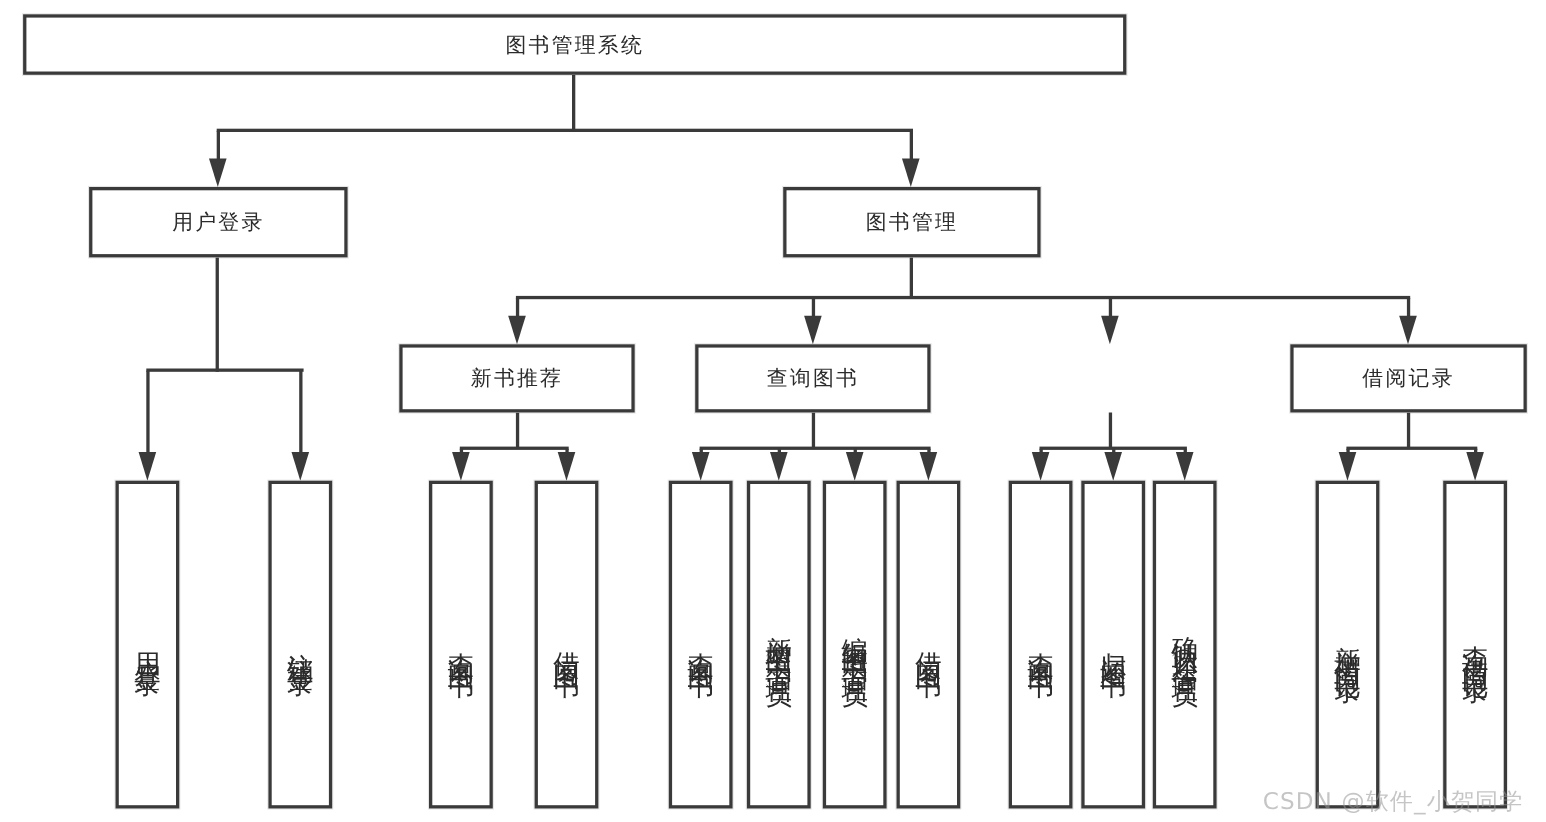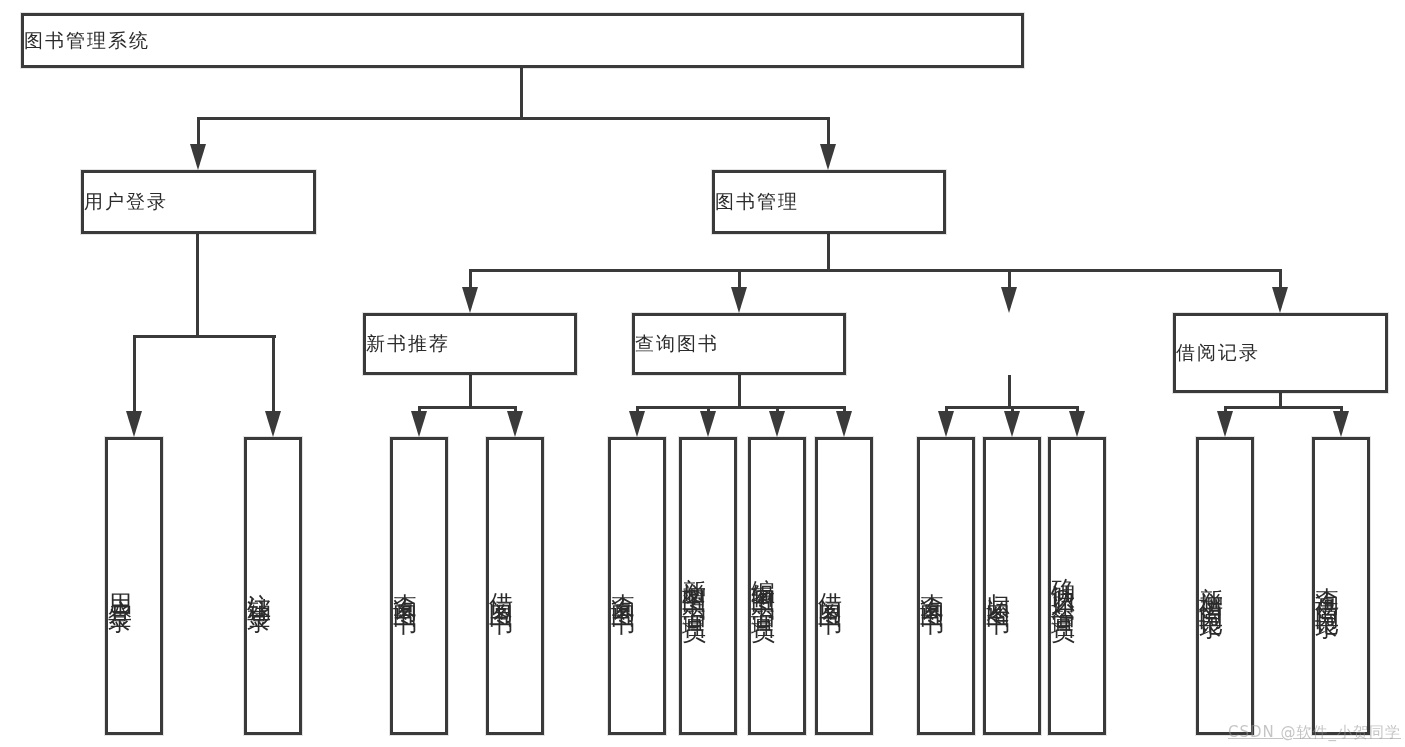--- a/index.html
+++ b/index.html
@@ -2,38 +2,38 @@
 <html><head>
 <meta charset="utf-8">
 <style>
   html,body { margin:0; padding:0; background:#ffffff; }
   .canvas {
     position:relative; width:1405px; height:747px; background:#ffffff;
     font-family:"DejaVu Sans","Liberation Sans",sans-serif; overflow:hidden;
   }
   .node {
     position:absolute; background:#ffffff; border:3px solid #3a3a3a;
-    box-sizing:border-box; display:flex; align-items:center; justify-content:flex-start;
+    box-sizing:border-box; display:flex; align-items:center; justify-content:center;
     color:#2b2b2b; box-shadow:0 0 0 1px rgba(0,0,0,0.10); z-index:2;
   }
   .hlabel { font-size:19px; letter-spacing:2px; white-space:nowrap; }
   .leaf { top:437px; height:298px; width:58px; }
   .leaf .vlabel {
     writing-mode:vertical-lr; text-orientation:mixed;
     font-size:24px; letter-spacing:6px; line-height:1; white-space:nowrap;
   }
   .line { position:absolute; background:#3a3a3a; z-index:1; }
   .arrow {
     position:absolute; width:0; height:0; z-index:1;
     border-left:8px solid transparent; border-right:8px solid transparent;
     border-top:26px solid #3a3a3a;
   }
   .watermark {
-    position:absolute; right:4px; bottom:5px; z-index:6;
-    color:rgba(150,150,150,0.55); font-size:15px; letter-spacing:1px; white-space:nowrap;text-decoration:underline;
+    position:absolute; right:20px; bottom:5px; z-index:6;
+    color:rgba(150,150,150,0.55); font-size:21px; letter-spacing:1px; white-space:nowrap;
   }
 </style>
 </head>
 <body>
 
 <div class="canvas">
 
   <div class="node" style="left:21px; top:13px; width:1003px; height:55px;">
     <span class="hlabel">图书管理系统</span>
   </div>
@@ -44,21 +44,21 @@
   <div class="node" style="left:712px; top:170px; width:234px; height:64px;">
     <span class="hlabel">图书管理</span>
   </div>
 
   <div class="node" style="left:363px; top:313px; width:214px; height:62px;">
     <span class="hlabel">新书推荐</span>
   </div>
   <div class="node" style="left:632px; top:313px; width:214px; height:62px;">
     <span class="hlabel">查询图书</span>
   </div>
-  <div class="node" style="left:1173px; top:313px; width:215px; height:80px;">
+  <div class="node" style="left:1173px; top:313px; width:215px; height:62px;">
     <span class="hlabel">借阅记录</span>
   </div>
 
   <div class="node leaf" style="left:105px;">
     <span class="vlabel">用户登录</span>
   </div>
   <div class="node leaf" style="left:244px;">
     <span class="vlabel">注销登录</span>
   </div>
   <div class="node leaf" style="left:390px;">

